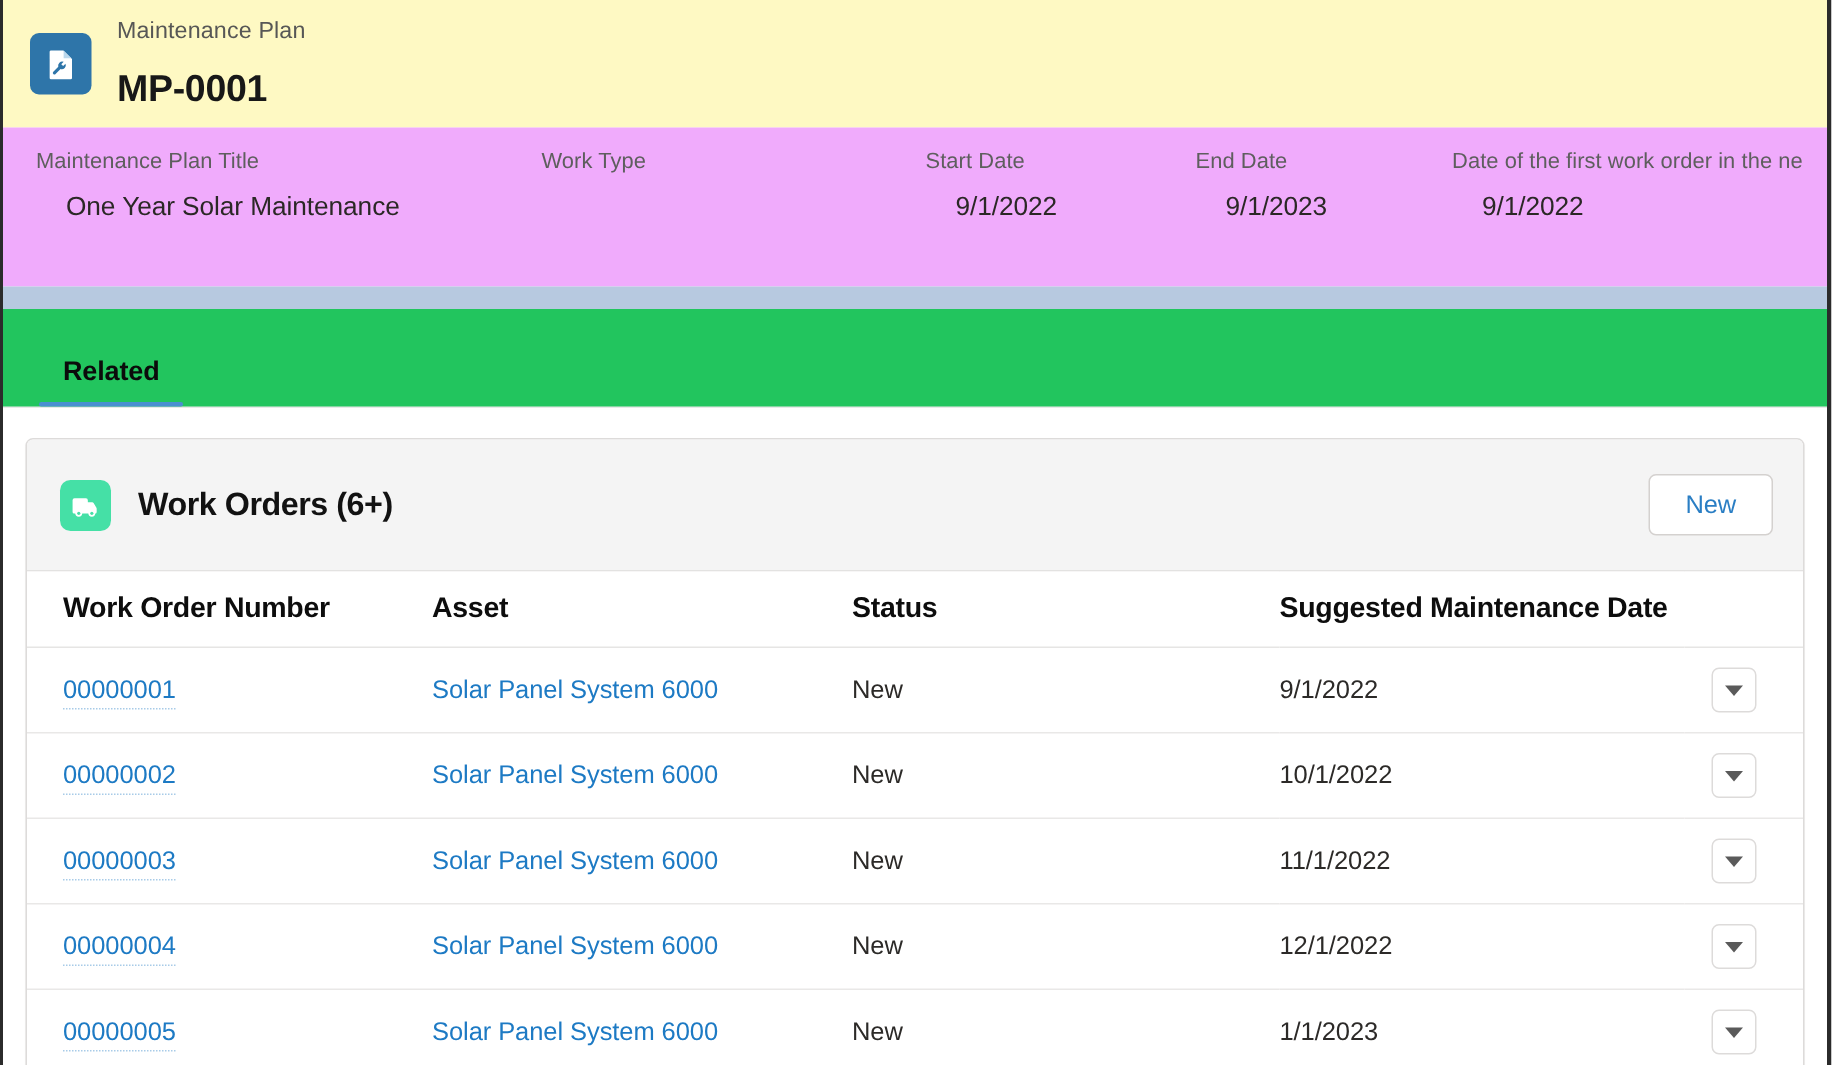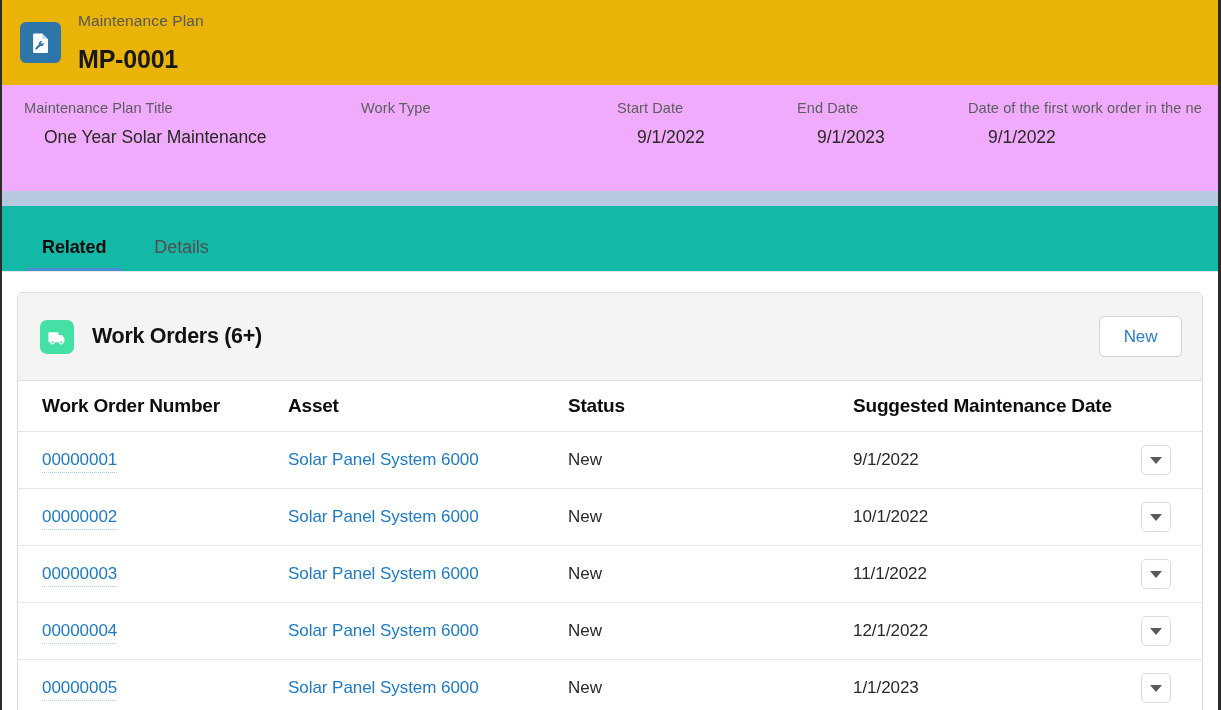--- a/index.html
+++ b/index.html
@@ -20,21 +20,21 @@
     height: 710px;
     background: #ffffff;
     border-left: 2px solid #2b2b2b;
     border-right: 3px solid #2b2b2b;
     overflow: hidden;
   }
 
   
   .record-header {
     height: 85px;
-    background: #eab308;
+    background: #fef9c3;
     display: flex;
     align-items: center;
     padding-left: 18px;
   }
 
   .record-icon {
     width: 41px;
     height: 41px;
     border-radius: 6px;
     background: #2e75a9;
@@ -107,21 +107,21 @@
   .highlight-band {
     height: 15px;
     background: #b3c6de;
     width: 100%;
     opacity: .95;
   }
 
   
   .tabset {
     height: 66px;
-    background: #14b8a6;
+    background: #22c55e;
     display: flex;
     align-items: flex-end;
     padding-left: 16px;
     border-bottom: 1px solid #e9e9e9;
   }
   .tab {
     font-size: 18px;
     color: #514f4d;
     padding: 0 24px 13px 24px;
     cursor: pointer;
@@ -304,21 +304,20 @@
       <div class="field-label">Date of the first work order in the ne</div>
       <div class="field-value">9/1/2022</div>
     </div>
 
   </div>
 
   <div class="highlight-band"></div>
 
   <div class="tabset">
     <div class="tab active">Related</div>
-    <div class="tab">Details</div>
   </div>
 
   <div class="card-wrap">
     <div class="card">
 
       <div class="card-header">
         <div class="card-icon">
           <svg width="22" height="22" viewBox="0 0 24 24" aria-hidden="true">
             <path d="M2.6 8.2a1.4 1.4 0 0 1 1.4-1.4h8.3a1.4 1.4 0 0 1 1.4 1.4v1.5h3.1c.5 0 .95.25 1.2.67l1.95 3.3c.12.2.18.44.18.68v2.4a1.1 1.1 0 0 1-1.1 1.1H3.7a1.1 1.1 0 0 1-1.1-1.1z" fill="#ffffff"></path>
             <circle cx="7.1" cy="17.7" r="2.5" fill="#ffffff"></circle>

